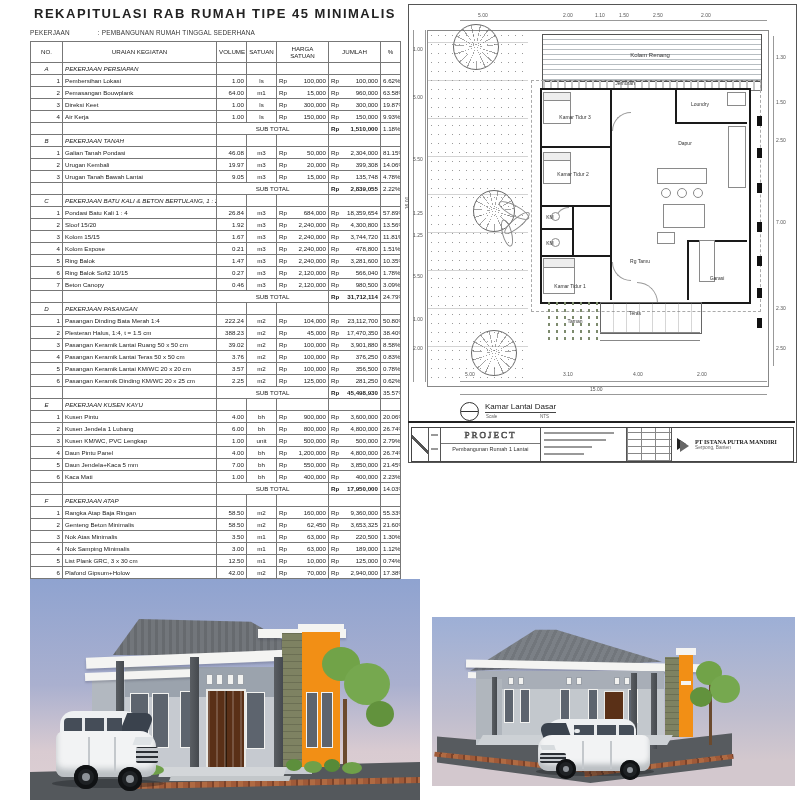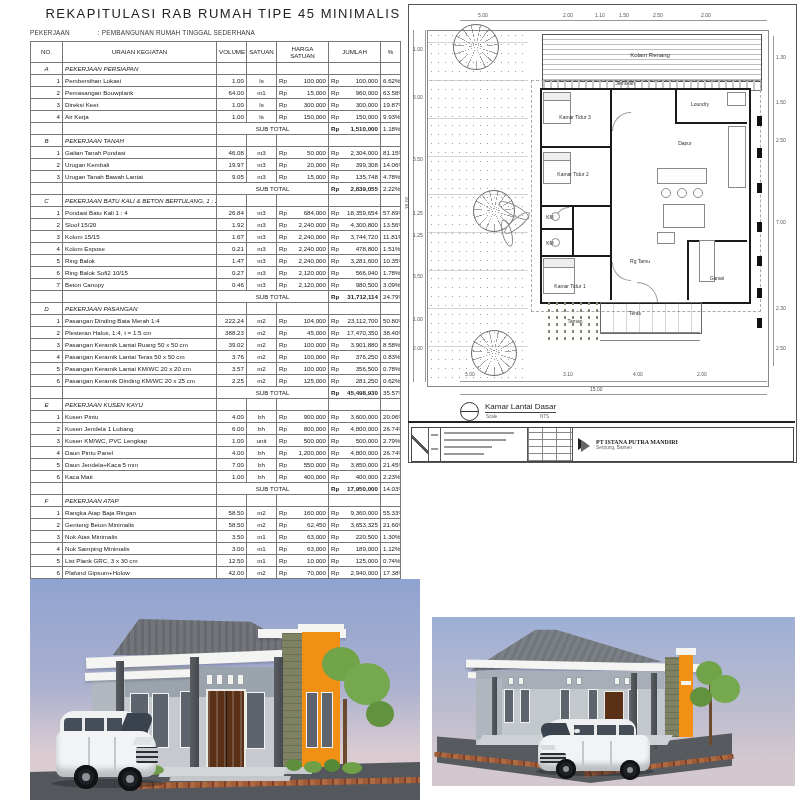--- a/index.html
+++ b/index.html
@@ -1,22 +1,22 @@
 <!DOCTYPE html>
 <html style="--sky-blue: #8fa3d0; --sky-haze: #d9cbd1; --roof-gray: #72767b; --wall-gray-light: #c6cad0; --wall-gray-dark: #9ba3ad; --fascia-white: #f4f4f2; --accent-orange: #f28f15; --stone-green: #7e8262; --door-brown: #5a3017; --ground-gray: #54585c; --brick-red: #96542f; --van-white: #f2f3f4; --foliage-green: #76a84f;"><head>
 <meta charset="utf-8">
 <style>
   html,body{margin:0;padding:0;background:#fff;width:800px;height:800px;overflow:hidden;
     font-family:"Liberation Sans",sans-serif;-webkit-font-smoothing:antialiased;}
   #stage{position:relative;width:800px;height:800px;background:#fff;}
 
   
   #table-panel{position:absolute;left:30px;top:0;width:370px;}
-  .rab-title{position:absolute;left:8px;top:6px;width:370px;text-align:center;font-size:13px;
-    font-weight:normal;letter-spacing:1.5px;color:#222;}
+  .rab-title{position:absolute;left:0;top:6px;width:370px;text-align:center;font-size:13px;
+    font-weight:bold;letter-spacing:1.5px;color:#222;}
   .rab-sub{position:absolute;left:0;top:29px;font-size:6.4px;color:#333;letter-spacing:.2px;}
   .rab-sub .pv{margin-left:28px;}
   table.rab{position:absolute;left:0;top:41px;width:370px;border-collapse:collapse;table-layout:fixed;
     font-size:6.2px;color:#222;border:1.5px solid #444;}
   table.rab td,table.rab th{border:1px solid #777;height:11px;padding:0 2px;overflow:hidden;
     white-space:nowrap;font-weight:normal;}
   table.rab thead th{height:20px;text-align:center;white-space:normal;line-height:1.15;font-size:6.2px;}
   td.num{text-align:right;}
   td.ctr{text-align:center;}
   td.sec{font-weight:bold;font-style:italic;}
@@ -956,20 +956,24 @@
     <div class="abs tag-title">Kamar Lantai Dasar</div>
     <div class="abs tag-scale" style="left:81px;">Scale</div>
     <div class="abs tag-scale" style="left:135px;">NTS</div>
 
     <div class="abs tb-heavy"></div>
     <div class="abs tblock">
       <div class="tbcell" style="width:16px;background:linear-gradient(45deg,transparent 46%,#555 46%,#555 54%,transparent 54%);"></div>
       <div class="tbcell" style="width:11px;">
         <div class="hline" style="left:2px;top:6px;width:7px;"></div>
         <div class="hline" style="left:2px;top:20px;width:7px;"></div>
+      </div>
+      <div class="tbcell" style="width:100px;">
+        <div class="proj-title">PROJECT</div>
+        <div class="proj-sub">Pembangunan Rumah 1 Lantai</div>
       </div>
       <div class="tbcell" style="width:86px;">
         <div class="hline" style="left:3px;top:4px;width:70px;"></div>
         <div class="hline" style="left:3px;top:11px;width:62px;"></div>
         <div class="hline" style="left:3px;top:18px;width:48px;"></div>
         <div class="hline" style="left:3px;top:25px;width:40px;"></div>
       </div>
       <div class="tbcell rev" style="width:44px;"></div>
       <div class="tbcell" style="width:122px;border-right:none;display:flex;align-items:center;gap:4px;padding-left:5px;box-sizing:border-box;">
         <div style="position:relative;width:14px;height:14px;">

